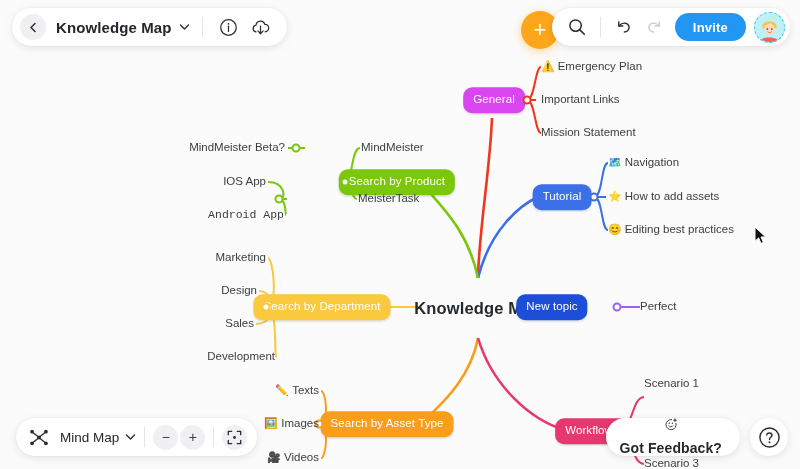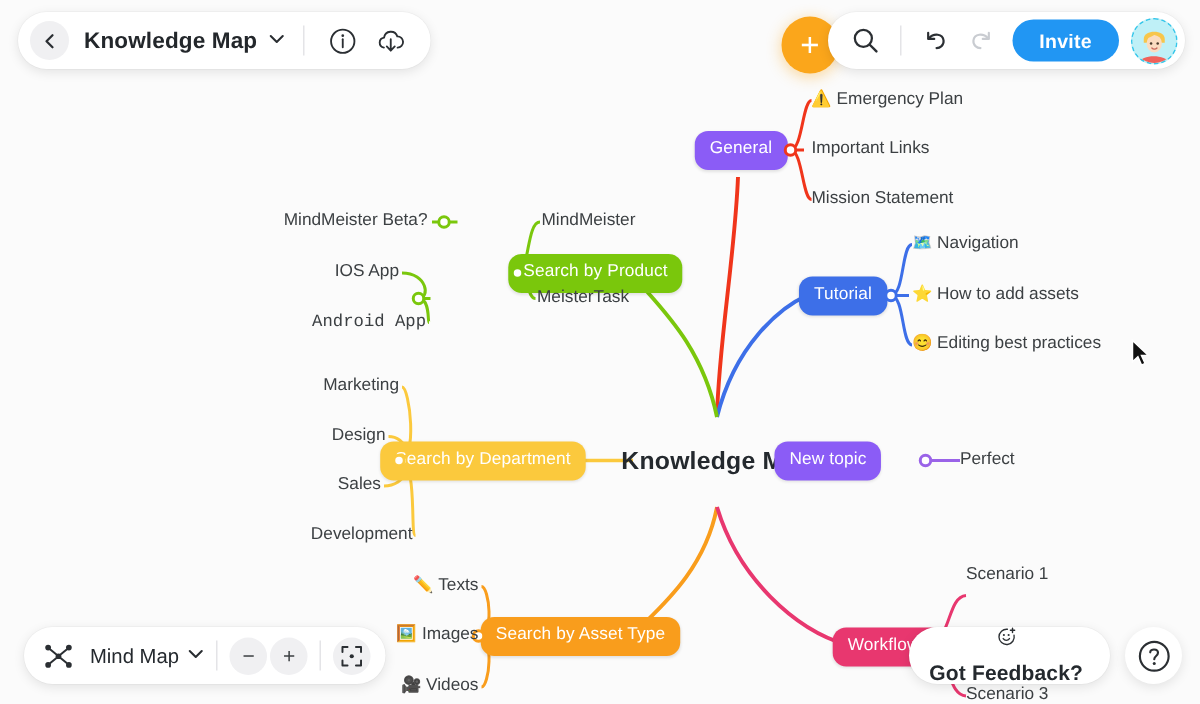--- a/index.html
+++ b/index.html
@@ -158,41 +158,41 @@
     <path d="M266,307 C276,307 271,324 256,324" stroke="#FBC93D" stroke-width="2" fill="none"></path>
     <path d="M266,307 C279,307 273,357 277,357" stroke="#FBC93D" stroke-width="2" fill="none"></path>
 
     <path d="M315,424 L328,424" stroke="#F99D1C" stroke-width="2" fill="none"></path>
     <path d="M319,424 C330,424 326,391 321,391" stroke="#F99D1C" stroke-width="2" fill="none"></path>
     <path d="M319,424 C330,424 326,458 321,458" stroke="#F99D1C" stroke-width="2" fill="none"></path>
   </svg>
 
   <div class="root" style="left:478px;top:308px;">Knowledge Map</div>
 
-  <div class="node" style="left:494px;top:100px;background:#8b5cf6;">General</div>
+  <div class="node" style="left:494px;top:100px;background:#d946ef;">General</div>
   <div class="knob" style="left:527px;top:100px;border:2.2px solid #F0351B;"></div>
   <div class="leaf r" style="left:541px;top:67px;">
     <span class="emo">⚠️</span><span>Emergency Plan</span>
   </div>
   <div class="leaf r" style="left:541px;top:100px;">Important Links</div>
   <div class="leaf r" style="left:541px;top:133px;">Mission Statement</div>
 
   <div class="node" style="left:562px;top:197px;background:#3D6FE8;">Tutorial</div>
   <div class="knob" style="left:594px;top:197px;border:2.2px solid #3D6FE8;"></div>
   <div class="leaf r" style="left:608px;top:163px;">
     <span class="emo">🗺️</span><span>Navigation</span>
   </div>
   <div class="leaf r" style="left:608px;top:197px;">
     <span class="emo">⭐</span><span>How to add assets</span>
   </div>
   <div class="leaf r" style="left:608px;top:230px;">
     <span class="emo">😊</span><span>Editing best practices</span>
   </div>
 
-  <div class="node" style="left:552px;top:307px;background:#8b5cf6;">New topic</div>
+  <div class="node" style="left:552px;top:307px;background:#1d4ed8;">New topic</div>
   <div class="knob" style="left:617px;top:307px;border:2.2px solid #9A63E8;"></div>
   <div class="leaf r" style="left:640px;top:307px;">Perfect</div>
 
   <div class="node" style="left:592px;top:431px;background:#E8376F;">Workflows</div>
   <div class="leaf r" style="left:644px;top:384px;">Scenario 1</div>
   <div class="leaf r" style="left:644px;top:464px;">Scenario 3</div>
 
   <div class="node" style="left:397px;top:182px;background:#7AC70C;">Search by Product</div>
   <div class="knob" style="left:345px;top:182px;border:2.2px solid #7AC70C;"></div>
   <div class="leaf l" style="left:361px;top:148px;transform:translate(0,-50%);text-align:center;">MindMeister</div>

